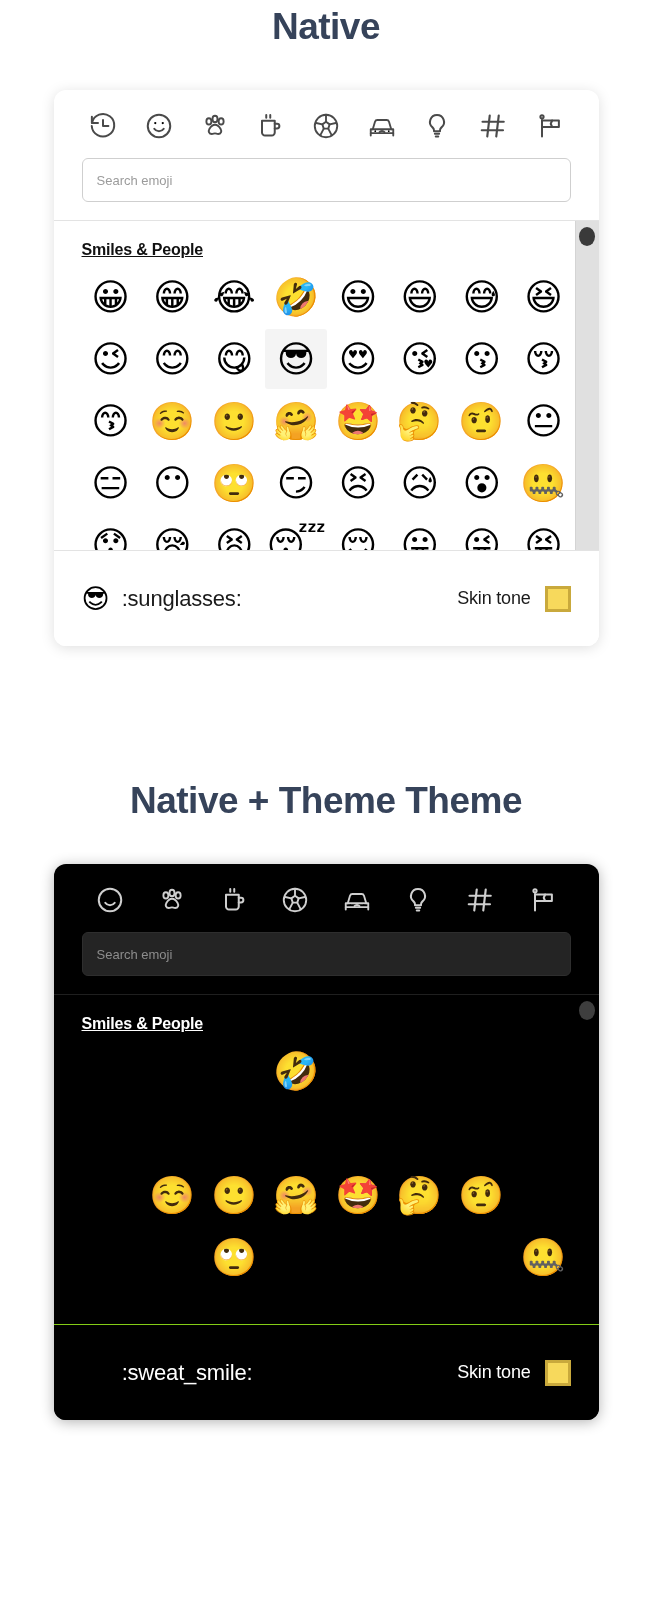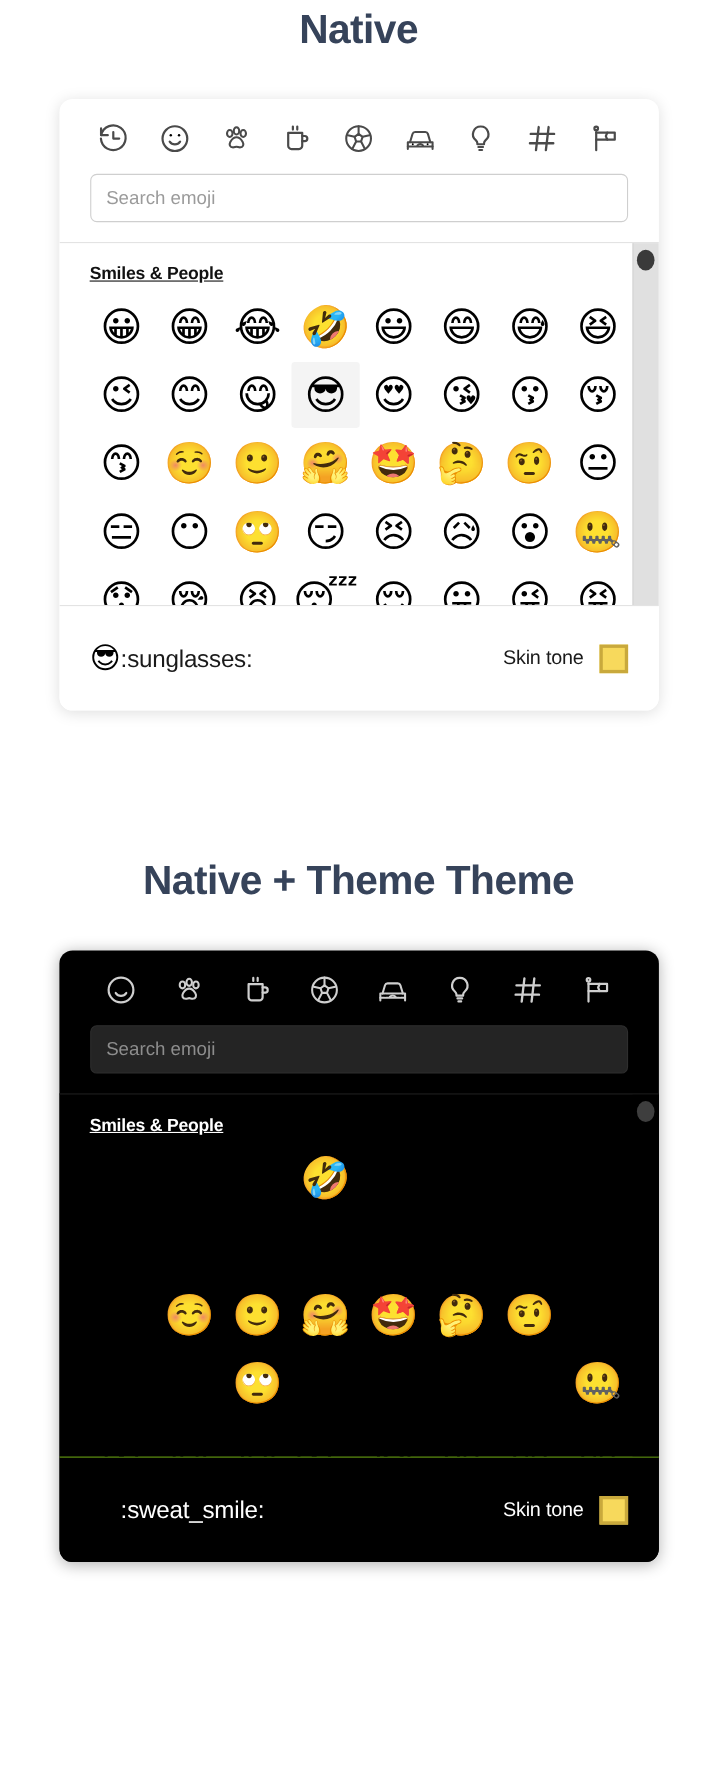--- a/index.html
+++ b/index.html
@@ -58,21 +58,21 @@
   .cat-btn svg { display: block; }
   .light .cat-btn svg { stroke: #4a4a4a; }
   .dark  .cat-btn svg { stroke: #cfcfcf; }
 
   
   .search-wrap { padding: 6px 28px 18px 28px; }
   .search-box {
     width: 100%;
     height: 44px;
     border-radius: 6px;
-    font-size: 17px;
+    font-size: 13px;
     padding: 0 14px;
     outline: none;
     font-family: "Liberation Sans", sans-serif;
   }
   .light .search-box {
     border: 1px solid #cfcfcf;
     background: #ffffff;
     color: #333;
   }
   .light .search-box::placeholder { color: #9b9b9b; }
@@ -153,20 +153,21 @@
     align-items: center;
     height: 96px;
     padding: 0 28px;
   }
   .light .footer { border-top: 1px solid #e3e3e3; background: #ffffff; }
   .dark  .footer { border-top: 1px solid #84cc16; background: #000000; }
 
   .footer-emoji { font-size: 27px; line-height: 1; font-family: "DejaVu Sans", sans-serif; }
   .footer-code {
     font-size: 22px;
+    margin-left: 12px;
     letter-spacing: -0.2px;
   }
   .light .footer-code { color: #1a1a1a; }
   .dark  .footer-code { color: #ffffff; }
   .footer-spacer { flex: 1 1 auto; }
   .skin-label { font-size: 18px; letter-spacing: -0.2px; }
   .light .skin-label { color: #1a1a1a; }
   .dark  .skin-label { color: #ffffff; }
   .skin-swatch {
     width: 26px; height: 26px;

